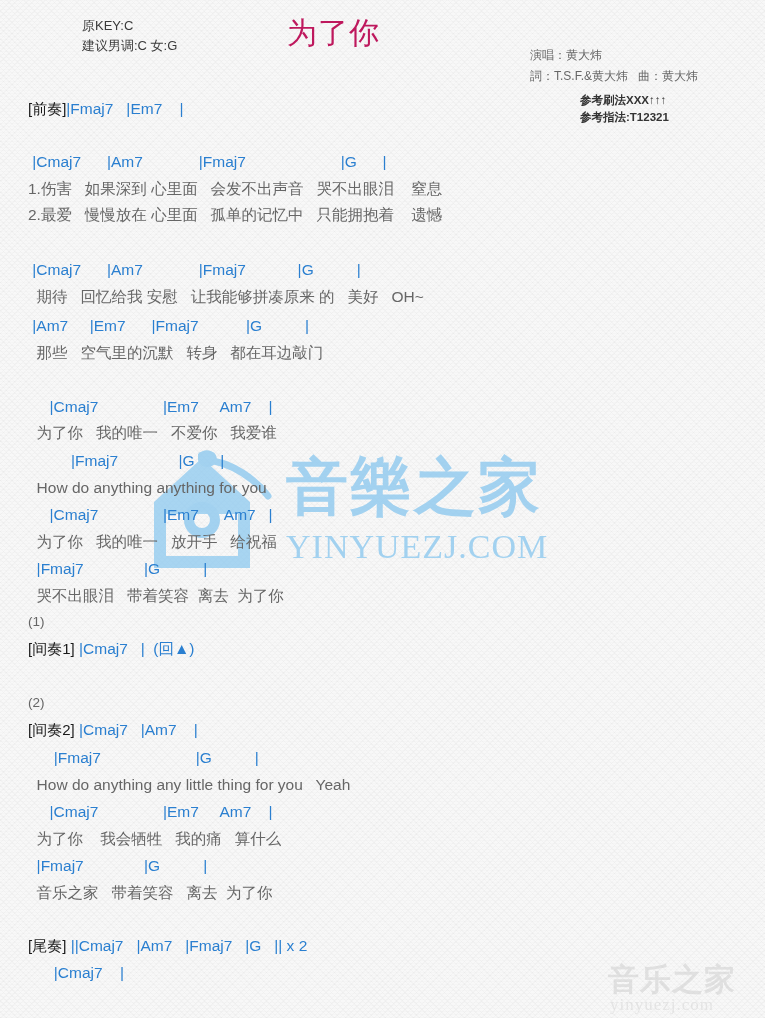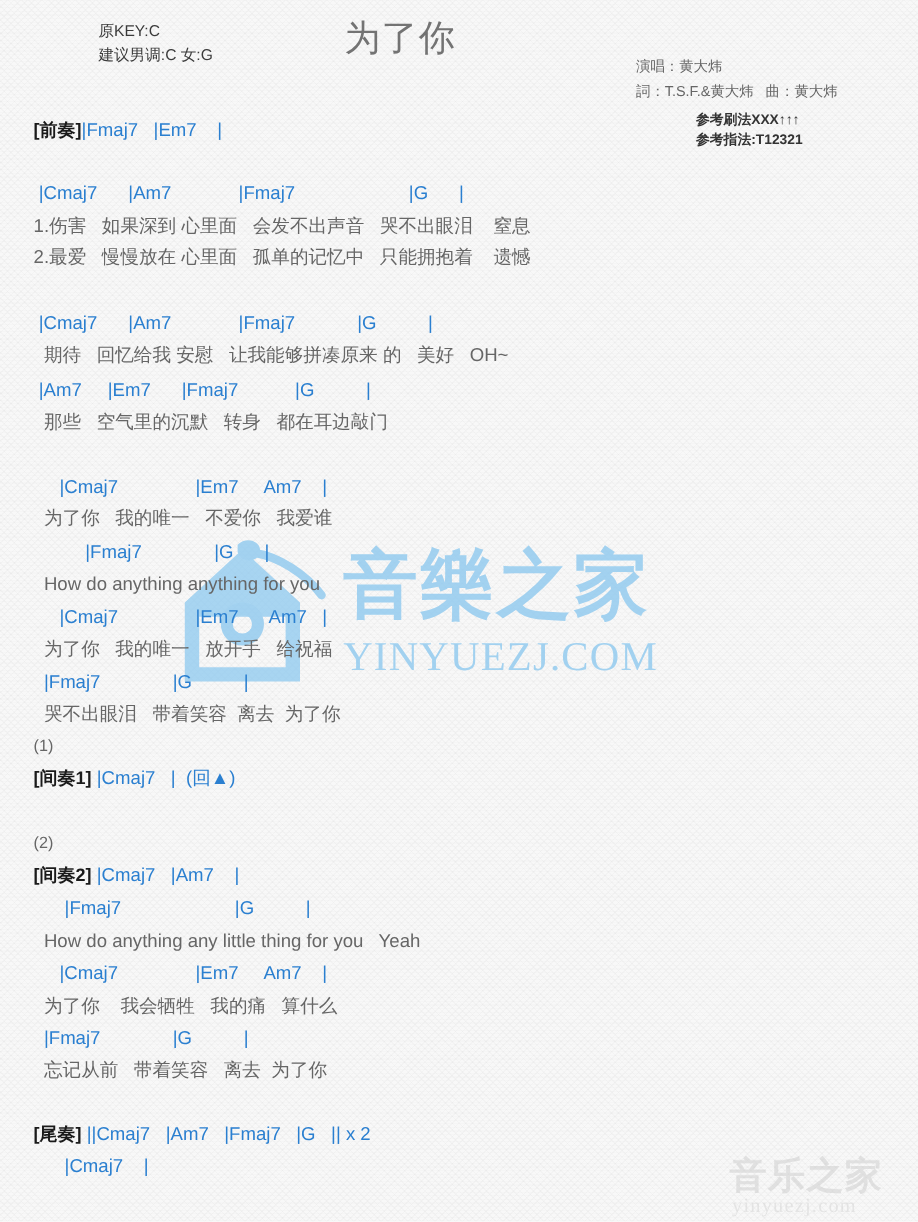--- a/index.html
+++ b/index.html
@@ -44,21 +44,21 @@
     white-space: pre;
   }
   .song-title {
     position: absolute;
     left: 0;
     top: 14px;
     width: 667px;
     text-align: center;
     font-size: 30px;
     line-height: 38px;
-    color: #737373;
+    color: #be185d;
     letter-spacing: 1px;
   }
   .credits {
     position: absolute;
     left: 530px;
     top: 45px;
     font-size: 12px;
     line-height: 21px;
     color: #666666;
     white-space: pre;
@@ -85,21 +85,21 @@
   .chordline {
     color: #2a7fd0;
     font-size: 15.5px;
   }
   .lyricline {
     color: #666666;
     font-size: 15.5px;
   }
   .seclabel {
     color: #1a1a1a;
-    font-weight: bold;
+    font-weight: normal;
   }
   .marker {
     color: #666666;
     font-size: 13.5px;
   }
 
   
   .wm-center {
     position: absolute;
     left: 136px;
@@ -189,18 +189,18 @@
   <div class="line" style="top:640px;"><span class="seclabel">[间奏1]</span><span class="chordline"> |Cmaj7   |  (回▲)</span></div>
 
   <div class="line marker" style="top:694px;">(2)</div>
   <div class="line" style="top:721px;"><span class="seclabel">[间奏2]</span><span class="chordline"> |Cmaj7   |Am7    |</span></div>
   <div class="line chordline" style="top:749px;">      |Fmaj7                      |G          |</div>
   <div class="line lyricline" style="top:776px;">  How do anything any little thing for you   Yeah</div>
 
   <div class="line chordline" style="top:803px;">     |Cmaj7               |Em7     Am7    |</div>
   <div class="line lyricline" style="top:830px;">  为了你    我会牺牲   我的痛   算什么</div>
   <div class="line chordline" style="top:857px;">  |Fmaj7              |G          |</div>
-  <div class="line lyricline" style="top:884px;">  忘记从前   带着笑容   离去  为了你</div>
+  <div class="line lyricline" style="top:884px;">  音乐之家   带着笑容   离去  为了你</div>
 
   <div class="line" style="top:937px;"><span class="seclabel">[尾奏]</span><span class="chordline"> ||Cmaj7   |Am7   |Fmaj7   |G   || x 2</span></div>
   <div class="line chordline" style="top:964px;">      |Cmaj7    |</div>
 
 </div>
 
 </body></html>

